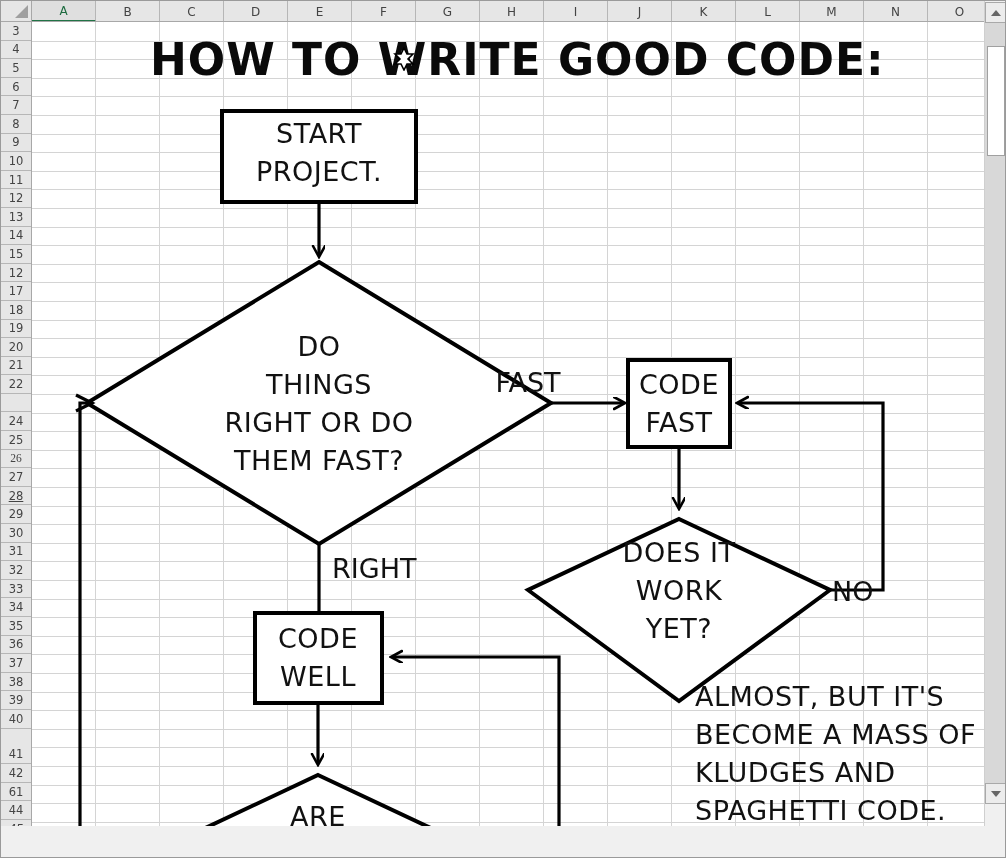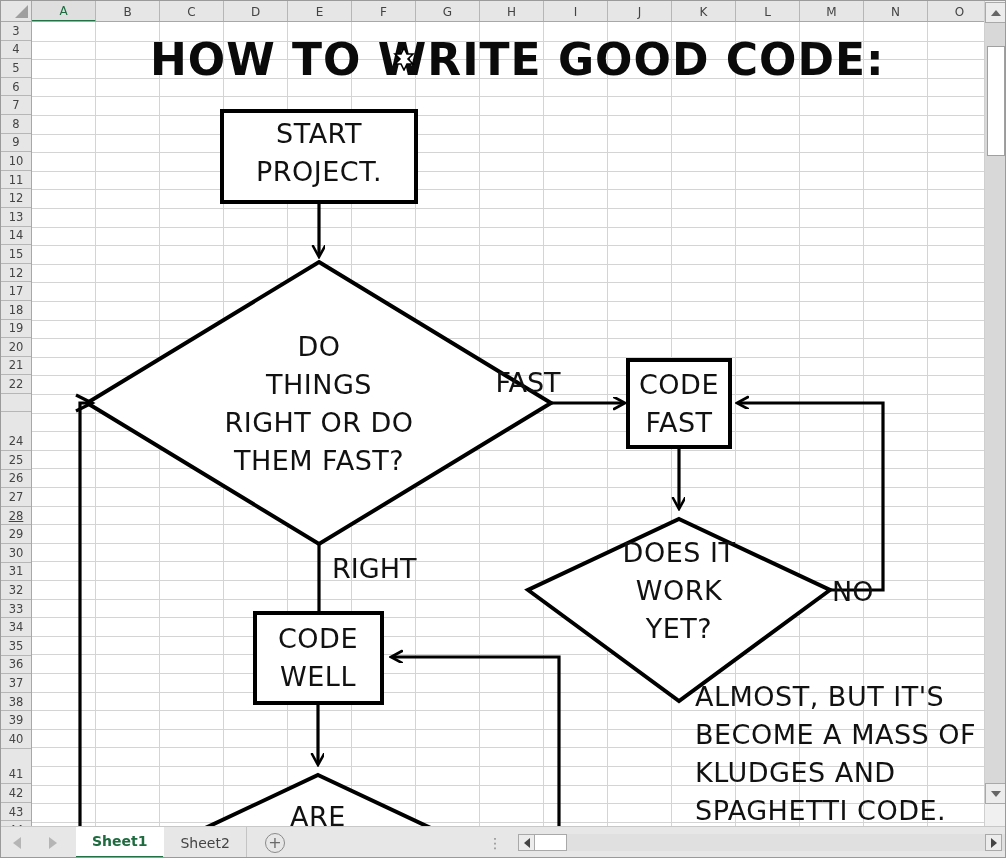--- a/index.html
+++ b/index.html
@@ -286,40 +286,40 @@
       <div class="row-head" style="height: 18.6px;">14</div>
       <div class="row-head" style="height: 18.6px;">15</div>
       <div class="row-head" style="height: 18.6px;">12</div>
       <div class="row-head" style="height: 18.6px;">17</div>
       <div class="row-head" style="height: 18.6px;">18</div>
       <div class="row-head" style="height: 18.6px;">19</div>
       <div class="row-head" style="height: 18.6px;">20</div>
       <div class="row-head" style="height: 18.6px; text-align: center;">21</div>
       <div class="row-head" style="height: 18.6px;">22</div>
       <div class="row-head" style="height: 18.6px; padding-left: 47px;">23</div>
-      <div class="row-head" style="height: 18.6px; margin-top: 20px;">24</div>
+      <div class="row-head" style="height: 18.6px;">24</div>
       <div class="row-head" style="height: 18.6px;">25</div>
-      <div class="row-head" style="height: 18.6px;">26</div>
+      <div class="row-head" style="height: 18.6px; font-family: Liberation Serif, serif;">26</div>
       <div class="row-head" style="height: 18.6px;">27</div>
       <div class="row-head" style="height: 18.6px; text-decoration: underline;">28</div>
       <div class="row-head" style="height: 18.6px;">29</div>
       <div class="row-head" style="height: 18.6px;">30</div>
       <div class="row-head" style="height: 18.6px;">31</div>
       <div class="row-head" style="height: 18.6px;">32</div>
       <div class="row-head" style="height: 18.6px;">33</div>
       <div class="row-head" style="height: 18.6px;">34</div>
       <div class="row-head" style="height: 18.6px;">35</div>
       <div class="row-head" style="height: 18.6px;">36</div>
       <div class="row-head" style="height: 18.6px;">37</div>
       <div class="row-head" style="height: 18.6px;">38</div>
       <div class="row-head" style="height: 18.6px;">39</div>
       <div class="row-head" style="height: 18.6px;">40</div>
       <div class="row-head" style="height: 18.6px; margin-top: 17px;">41</div>
       <div class="row-head" style="height: 18.6px;">42</div>
-      <div class="row-head" style="height: 18.6px;">43</div>
+      <div class="row-head" style="height: 18.6px;">61</div>
       <div class="row-head" style="height: 18.6px;">44</div>
       <div class="row-head" style="height: 18.6px; font-style: italic;">45</div>
     </div>
 
   <div id="grid-area">
     <div id="grid-lines">
         <div class="gv" style="left: 63px;"></div>
         <div class="gv" style="left: 127px;"></div>
         <div class="gv" style="left: 191px;"></div>
         <div class="gv" style="left: 255px;"></div>
@@ -449,45 +449,15 @@
       <div id="vscroll-thumb"></div>
     </div>
     <div class="sb-btn" id="vscroll-up">
       <div class="tri-up"></div>
     </div>
     <div class="sb-btn" id="vscroll-down">
       <div class="tri-down"></div>
     </div>
   </div>
 
-  <div id="bottom-bar">
-    <div id="tab-nav">
-      <div class="nav-arrow">
-        <div class="nav-tri-l"></div>
-      </div>
-      <div class="nav-arrow">
-        <div class="nav-tri-r"></div>
-      </div>
-    </div>
-
-    <div id="sheet-tabs">
-        <div class="sheet-tab active">Sheet1</div>
-        <div class="sheet-tab">Sheet2</div>
-      </div>
-
-    <div id="add-sheet">+</div>
-
-    <div id="hscroll-wrap">
-      <div id="dots-handle">⋮</div>
-      <div id="hscroll">
-        <div id="hscroll-left">
-          <div class="tri-left"></div>
-        </div>
-        <div id="hscroll-thumb"></div>
-        <div id="hscroll-right">
-          <div class="tri-right"></div>
-        </div>
-      </div>
-    </div>
-  </div>
 
   <div id="outer-border"></div>
 </div>
 
 </body></html>

